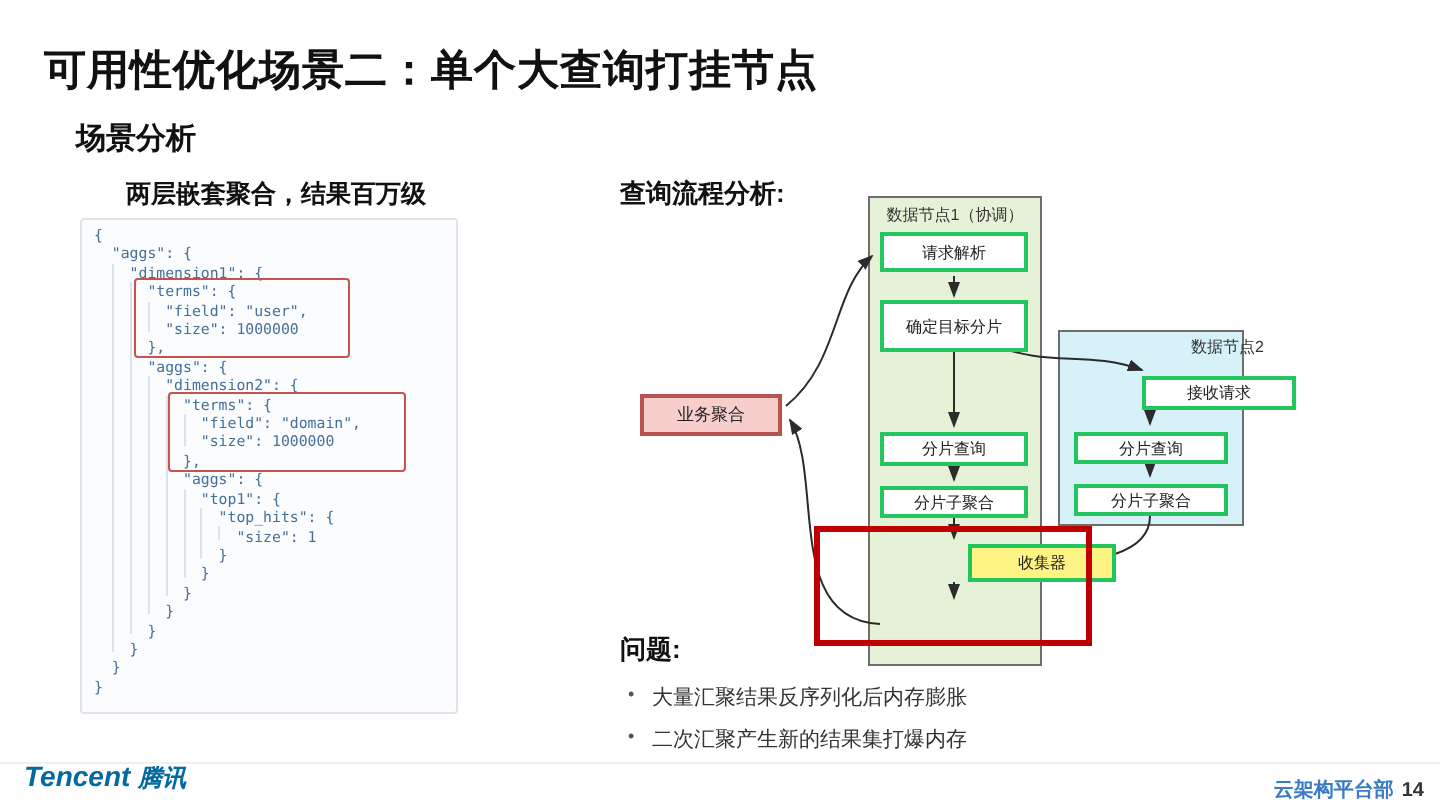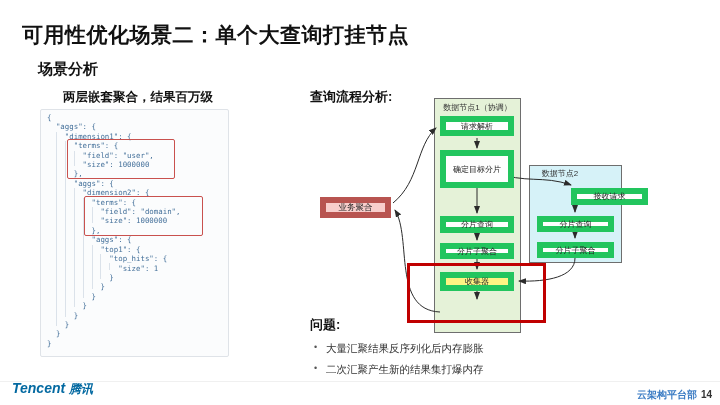--- a/index.html
+++ b/index.html
@@ -23,25 +23,25 @@
   .code-hl.hl2 { left:43px; top:86px; width:119px; height:40px; }
 
   
   .diagram { position:absolute; left:300px; top:86px; width:400px; height:252px; }
   .diagram-caption { position:absolute; left:10px; top:2px; font-size:13px; font-weight:bold; color:#111; }
   .node-container { position:absolute; border:1px solid #6e6e6e; z-index:1; }
   .node1 { left:134px; top:12px; width:87px; height:235px; background:#e5f2d8; }
   .node2 { left:229px; top:79px; width:93px; height:98px; background:#d6f2f8; }
   .node-label { position:absolute; font-size:8px; color:#333; white-space:nowrap; z-index:2; }
   .node1-label { left:134px; top:16px; width:87px; text-align:center; }
-  .node2-label { left:217px; top:82px; width:86px; text-align:center; }
-  .flow-box { position:absolute; background:#fefefe; border:6px solid #22c55e; z-index:3;
+  .node2-label { left:246px; top:82px; width:86px; text-align:right; }
+  .flow-box { position:absolute; background:#fefefe; border:2px solid #22c55e; z-index:3;
               display:flex; align-items:center; justify-content:center;
               font-size:8px; color:#222; white-space:nowrap; }
-  .collector { background:#fef483; }
+  .collector { background:#fef483;margin-left:44px; }
   .business { background:#f8cecc; border-color:#b85450; }
   .arrows { position:absolute; left:0; top:0; z-index:2; }
   .red-rect { position:absolute; left:107px; top:177px; width:139px; height:60px;
               border:3px solid #c00000; z-index:4; }
 
   
   .problems-title { position:absolute; left:310px; top:316px; font-size:13px; font-weight:bold; color:#111;text-align:center; }
   .problems-list { position:absolute; left:314px; top:342px; list-style:none; }
   .problems-list li { font-size:10.5px; color:#333; margin-bottom:7px; padding-left:12px; position:relative; }
   .problems-list li::before { content:"•"; position:absolute; left:0; top:0; color:#555; font-size:9px; }
@@ -127,21 +127,21 @@
         <path d="M275,119 L275,126" marker-end="url(#ah)"></path>
         <path d="M275,146 L275,152" marker-end="url(#ah)"></path>
         <path d="M195,86 C 225,98 243,89 271,99" marker-end="url(#ah)"></path>
         <path d="M275,172 C 275,191 247,196 219,195" marker-end="url(#ah)"></path>
         <path d="M140,226 C 92,224 112,152 95,124" marker-end="url(#ah)"></path>
         <path d="M93,117 C 120,95 116,60 136,42" marker-end="url(#ah)"></path>
       </g>
     </svg>
 
     <div class="flow-box" style="left:140px; top:30px; width:74px; height:20px;">请求解析</div>
-    <div class="flow-box" style="left:140px; top:64px; width:74px; height:38px;">确定目标分片</div>
+    <div class="flow-box" style="left:140px; top:64px; width:74px; height:26px;">确定目标分片</div>
     <div class="flow-box" style="left:140px; top:130px; width:74px; height:17px;">分片查询</div>
     <div class="flow-box" style="left:140px; top:157px; width:74px; height:16px;">分片子聚合</div>
     <div class="flow-box collector" style="left:140px; top:186px; width:74px; height:19px;">收集器</div>
 
     <div class="flow-box" style="left:237px; top:102px; width:77px; height:17px;margin-left:34px;">接收请求</div>
     <div class="flow-box" style="left:237px; top:130px; width:77px; height:16px;">分片查询</div>
     <div class="flow-box" style="left:237px; top:156px; width:77px; height:16px;">分片子聚合</div>
 
     <div class="flow-box business" style="left:20px; top:111px; width:71px; height:21px; font-size:8.5px;text-align:center;">业务聚合</div>
 

